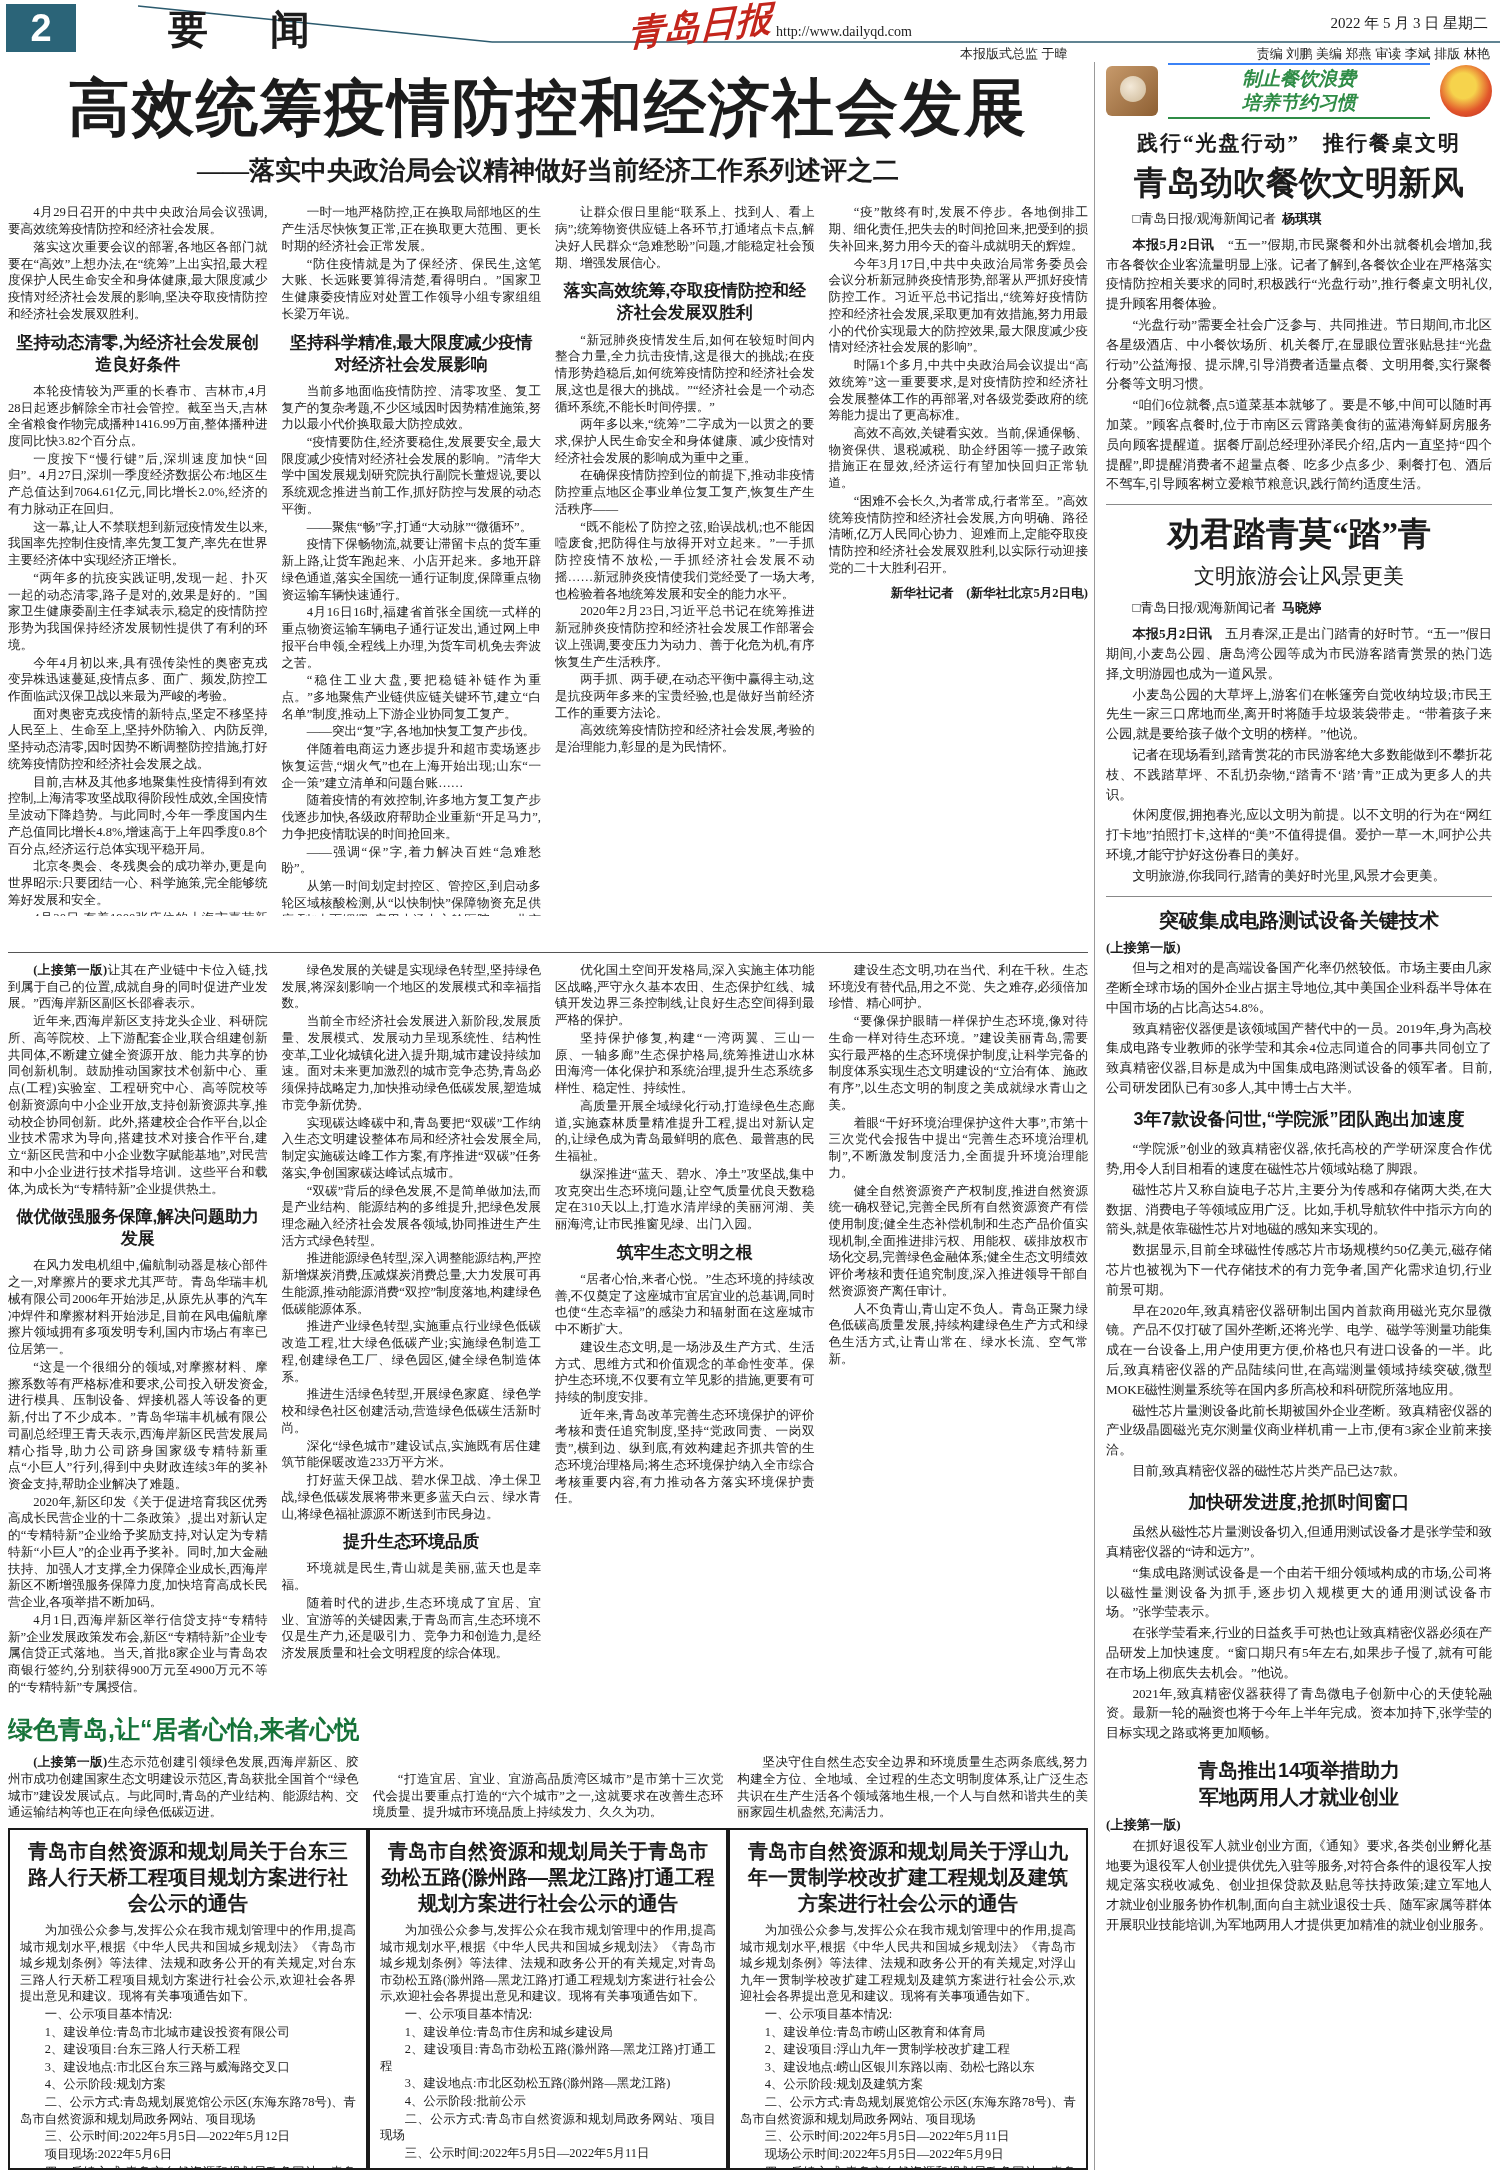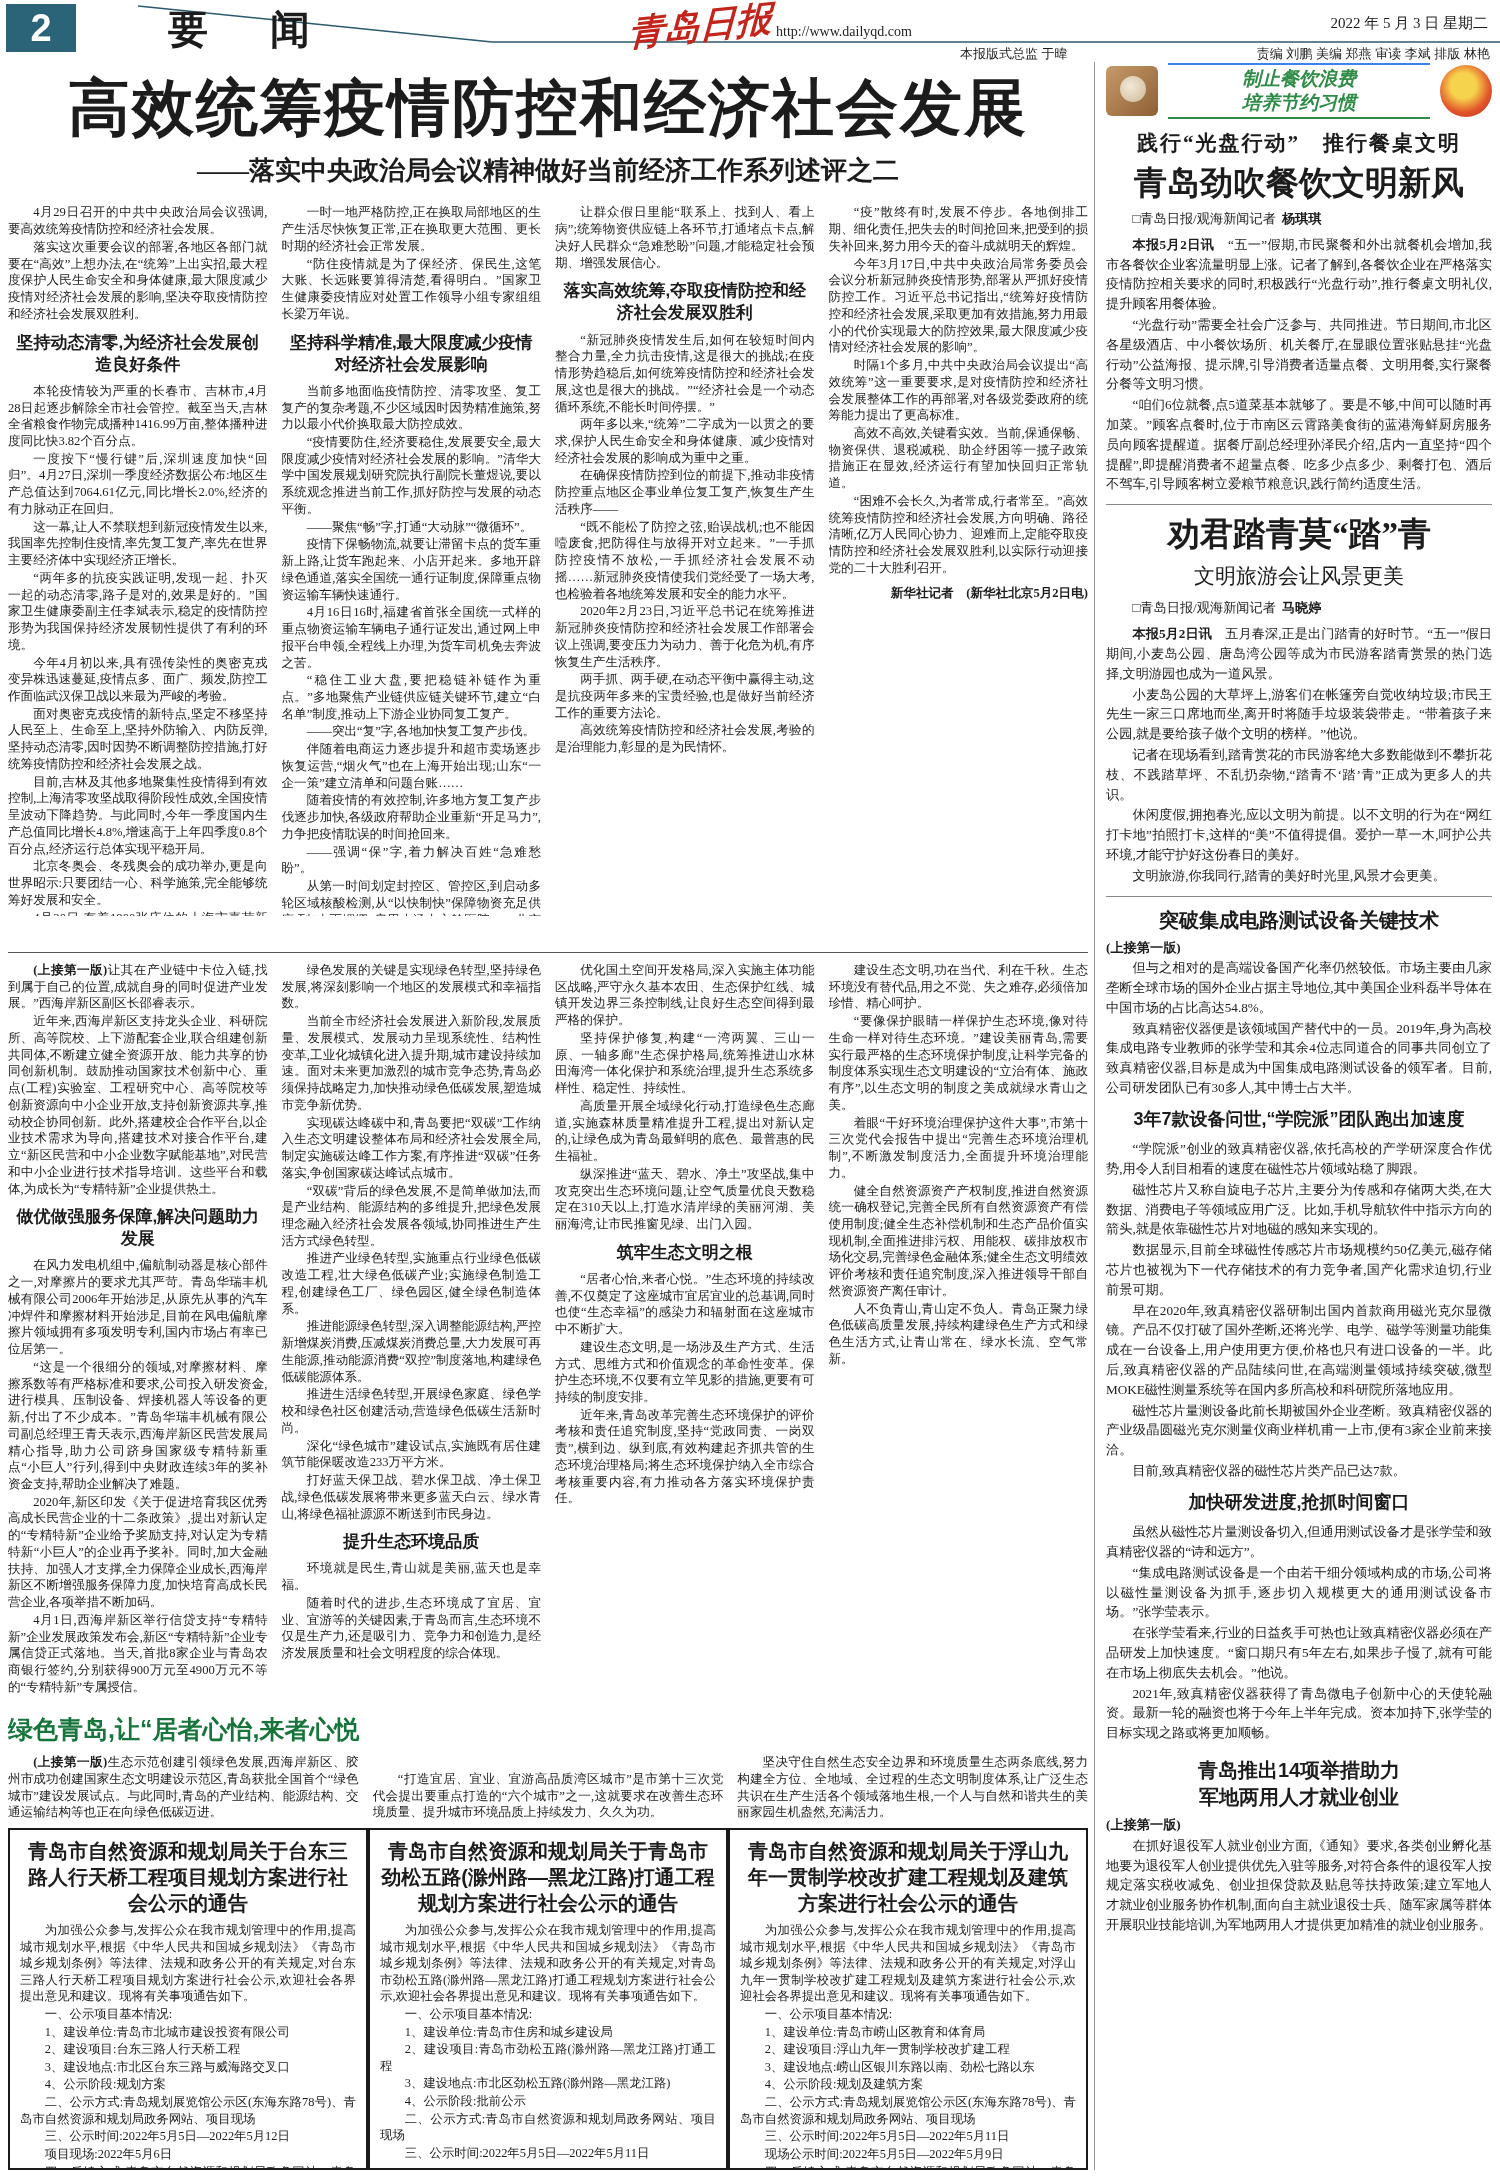--- a/index.html
+++ b/index.html
@@ -165,22 +165,22 @@
         <p class="para t-p"><b class="lead-in"></b><span>2020年,新区印发《关于促进培育我区优秀高成长民营企业的十二条政策》,提出对新认定的“专精特新”企业给予奖励支持,对认定为专精特新“小巨人”的企业再予奖补。同时,加大金融扶持、加强人才支撑,全力保障企业成长,西海岸新区不断增强服务保障力度,加快培育高成长民营企业,各项举措不断加码。</span></p>
         <p class="para t-p"><b class="lead-in"></b><span>4月1日,西海岸新区举行信贷支持“专精特新”企业发展政策发布会,新区“专精特新”企业专属信贷正式落地。当天,首批8家企业与青岛农商银行签约,分别获得900万元至4900万元不等的“专精特新”专属授信。</span></p>
         <p class="para t-p"><b class="lead-in"></b><span>西海岸新区地方金融监管局局长郝永明介绍,“专精特新”企业专属信贷,就是要解决新区“专精特新”企业融资难、融资贵问题,进行金融服务“精准滴灌”。“专属信贷为我们解决了燃眉之急。公司已通过奇瑞汽车的资格审核,投资用于奇瑞汽车零部件的开发供应,这笔资金来得太及时了,我们要开足马力投入生产。”祥瑞利尔(青岛)智能科技执行董事王保军说。</span></p>
       </div>
     <div class="col">
 
     <p class="para t-p"><b class="lead-in"></b><span>绿色发展的关键是实现绿色转型,坚持绿色发展,将深刻影响一个地区的发展模式和幸福指数。</span></p>
         <p class="para t-p"><b class="lead-in"></b><span>当前全市经济社会发展进入新阶段,发展质量、发展模式、发展动力呈现系统性、结构性变革,工业化城镇化进入提升期,城市建设持续加速。面对未来更加激烈的城市竞争态势,青岛必须保持战略定力,加快推动绿色低碳发展,塑造城市竞争新优势。</span></p>
         <p class="para t-p"><b class="lead-in"></b><span>实现碳达峰碳中和,青岛要把“双碳”工作纳入生态文明建设整体布局和经济社会发展全局,制定实施碳达峰工作方案,有序推进“双碳”任务落实,争创国家碳达峰试点城市。</span></p>
         <p class="para t-p"><b class="lead-in"></b><span>“双碳”背后的绿色发展,不是简单做加法,而是产业结构、能源结构的多维提升,把绿色发展理念融入经济社会发展各领域,协同推进生产生活方式绿色转型。</span></p>
+        <p class="para t-p"><b class="lead-in"></b><span>推进能源绿色转型,深入调整能源结构,严控新增煤炭消费,压减煤炭消费总量,大力发展可再生能源,推动能源消费“双控”制度落地,构建绿色低碳能源体系。</span></p>
         <p class="para t-p"><b class="lead-in"></b><span>推进产业绿色转型,实施重点行业绿色低碳改造工程,壮大绿色低碳产业;实施绿色制造工程,创建绿色工厂、绿色园区,健全绿色制造体系。</span></p>
-        <p class="para t-p"><b class="lead-in"></b><span>推进能源绿色转型,深入调整能源结构,严控新增煤炭消费,压减煤炭消费总量,大力发展可再生能源,推动能源消费“双控”制度落地,构建绿色低碳能源体系。</span></p>
         <p class="para t-p"><b class="lead-in"></b><span>推进生活绿色转型,开展绿色家庭、绿色学校和绿色社区创建活动,营造绿色低碳生活新时尚。</span></p>
         <p class="para t-p"><b class="lead-in"></b><span>深化“绿色城市”建设试点,实施既有居住建筑节能保暖改造233万平方米。</span></p>
         <p class="para t-p"><b class="lead-in"></b><span>打好蓝天保卫战、碧水保卫战、净土保卫战,绿色低碳发展将带来更多蓝天白云、绿水青山,将绿色福祉源源不断送到市民身边。</span></p>
         <p class="para t-h"><b class="lead-in"></b><span>提升生态环境品质</span></p>
         <p class="para t-p"><b class="lead-in"></b><span>环境就是民生,青山就是美丽,蓝天也是幸福。</span></p>
         <p class="para t-p"><b class="lead-in"></b><span>随着时代的进步,生态环境成了宜居、宜业、宜游等的关键因素,于青岛而言,生态环境不仅是生产力,还是吸引力、竞争力和创造力,是经济发展质量和社会文明程度的综合体现。</span></p>
       </div>
     <div class="col">
 
     <p class="para t-p"><b class="lead-in"></b><span>优化国土空间开发格局,深入实施主体功能区战略,严守永久基本农田、生态保护红线、城镇开发边界三条控制线,让良好生态空间得到最严格的保护。</span></p>

